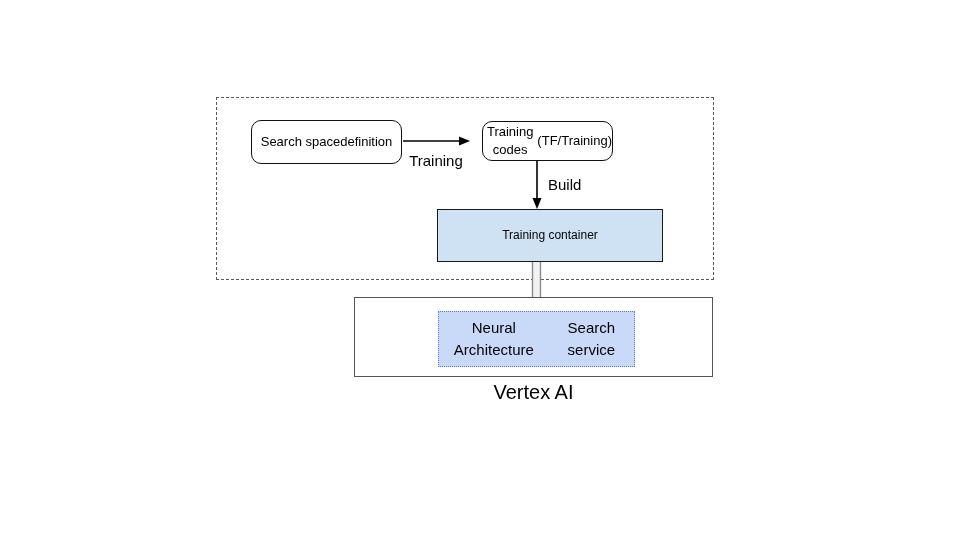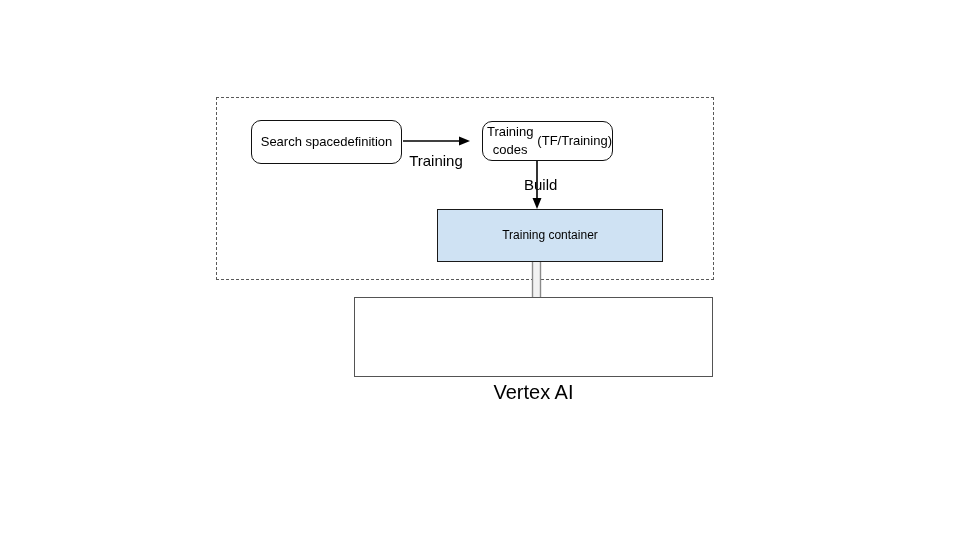--- a/index.html
+++ b/index.html
@@ -51,21 +51,21 @@
     background:#ffffff;
     box-sizing:border-box;
   }
   .edge-label{
     position:absolute;
     font-size:15px;
     color:#000;
     white-space:nowrap;
   }
   .integrate-label{left:403px;top:152px;width:66px;text-align:center;}
-  .build-label{left:524px;top:176px;text-align:right;}
+  .build-label{left:548px;top:176px;text-align:right;}
   .vertex-label{
     position:absolute;
     left:354px;top:381px;width:359px;
     text-align:center;
     font-size:20px;
   }
   .arrow-layer{
     position:absolute;left:0;top:0;width:960px;height:540px;
     pointer-events:none;
   }
@@ -107,19 +107,23 @@
     <span>Training codes</span>
     <span class="line2">(TF/Training)</span>
   </div>
 
   <div class="node training-container" style="background-color: rgb(207, 226, 243);">
     <span>Training container</span>
   </div>
 
   <div class="vertex-box"></div>
 
+  <div class="node nas-service" style="background-color: rgb(201, 218, 248);">
+    <span>Neural Architecture</span>
+    <span class="line2">Search service</span>
+  </div>
 
   <div class="edge-label integrate-label">Training</div>
   <div class="edge-label build-label">Build</div>
 
   <div class="vertex-label">Vertex AI</div>
 
 </div>
 
 </body></html>

